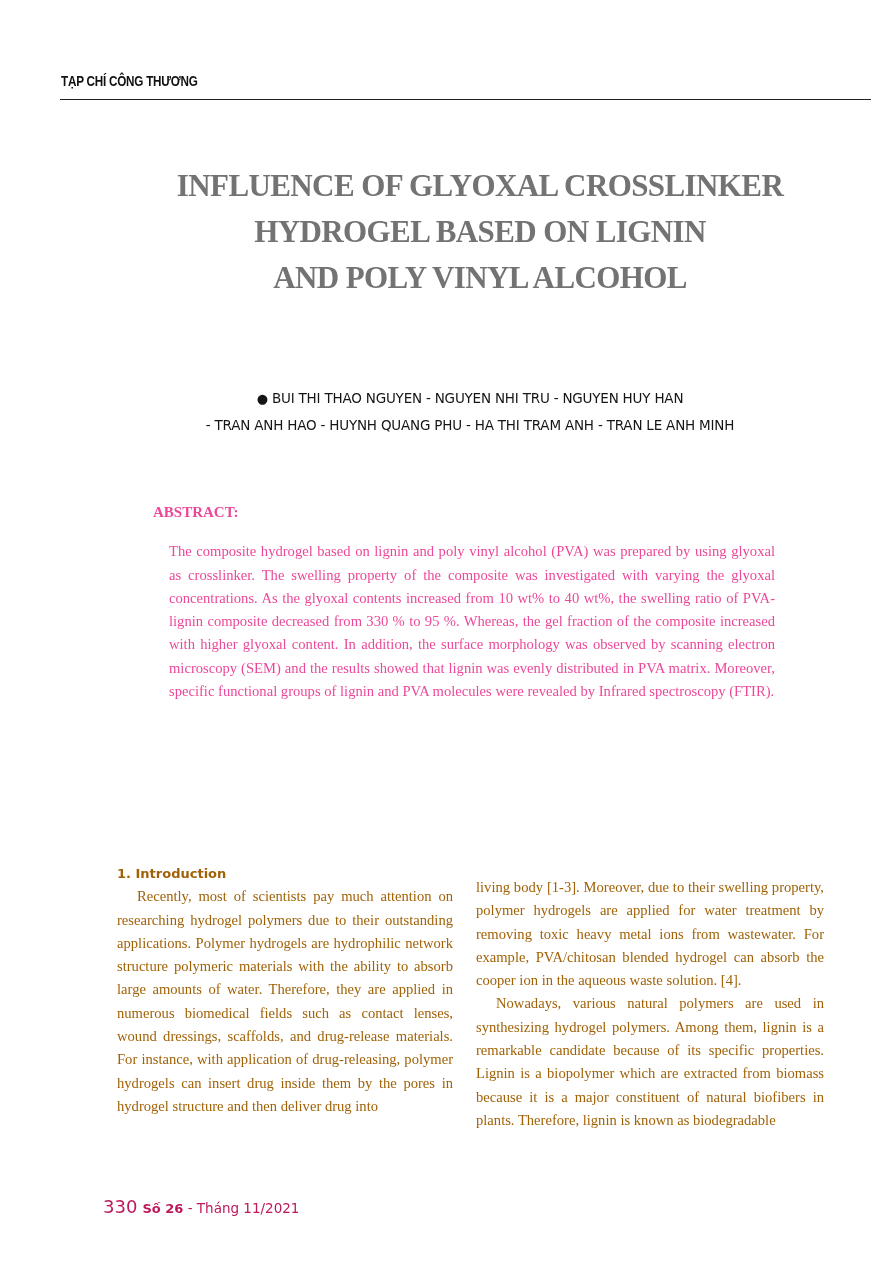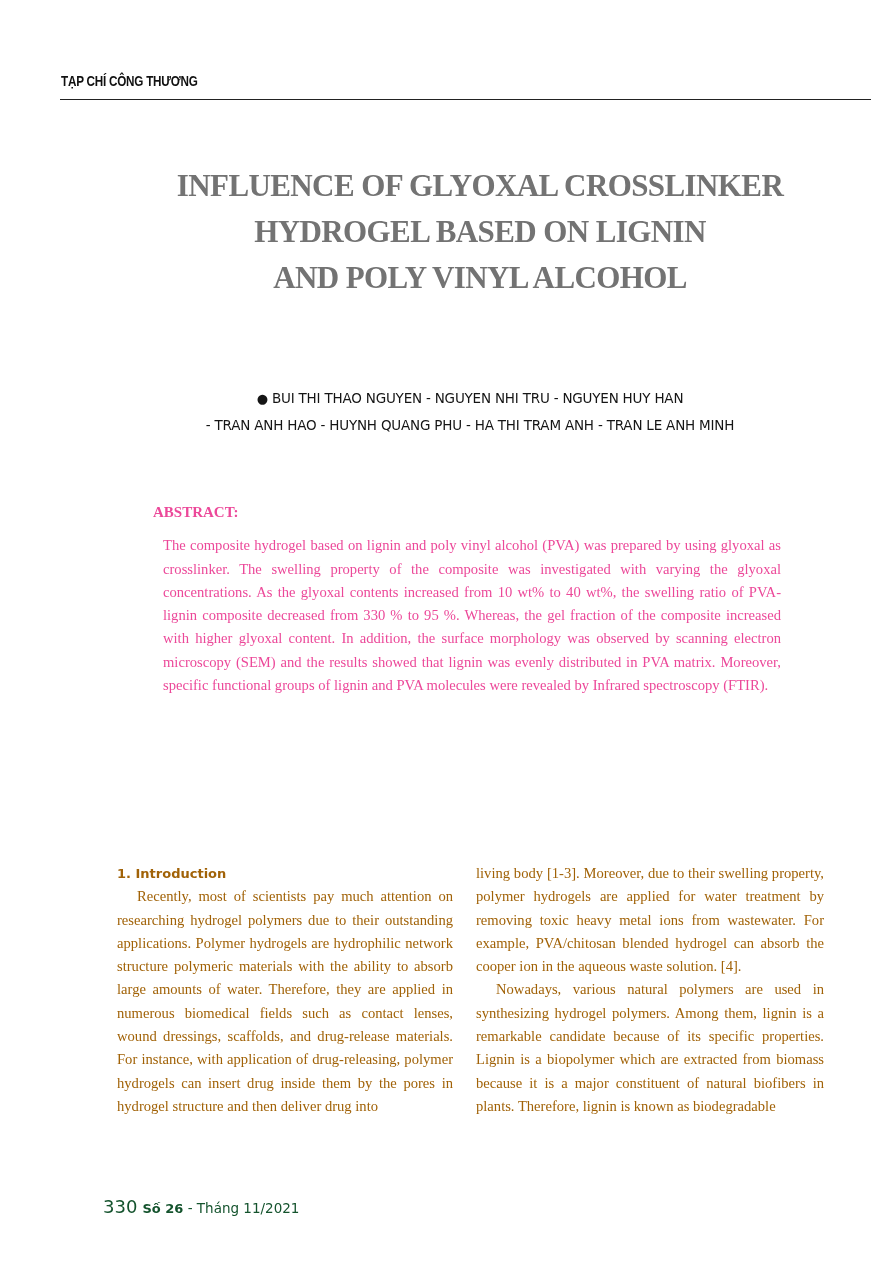--- a/index.html
+++ b/index.html
@@ -25,38 +25,38 @@
       font-family: "DejaVu Sans", sans-serif; font-size: 13.5px; line-height: 26px;
       text-align: center; color: #151515; letter-spacing: -0.2px;
     }
     .authors .bullet { font-size: 13px; }
     .abstract {
       position: absolute; left: 153px; width: 638px; top: 501px;
       font-family: "Liberation Serif", serif; font-size: 14.6px; line-height: 23.3px;
       text-align: justify; color: #ec4899;
     }
     .abstract .heading { font-weight: bold; font-size: 15px; margin: 0 0 1px 0; }
-    .abstract p { margin: 10px; text-indent: 0; }
+    .abstract p { margin: 16px; text-indent: 0; }
     .abstract .kw-label { font-weight: bold; }
     .col {
       position: absolute; top: 862px; width: 336px;
       font-family: "Liberation Serif", serif; font-size: 14.6px; line-height: 23.3px;
       text-align: justify; color: #a16207;
     }
     .col.left { left: 117px; }
     .col.right { left: 476px; width: 348px; }
     .col p { margin: 0; text-indent: 20px; }
-    .col p.noindent { text-indent: 0; }
+    .col p.noindent { text-indent: 0; margin-top: 14px; }
     .section-heading {
       font-family: "DejaVu Sans", sans-serif; font-weight: bold; font-size: 13px; line-height: 23.3px;
       margin: 0;
     }
     .footer {
       position: absolute; left: 103px; top: 1196px;
-      font-family: "DejaVu Sans", sans-serif; color: #14532d;
+      font-family: "DejaVu Sans", sans-serif; color: #be185d;
     }
     .footer .page-num { font-size: 18px; }
     .footer .issue { font-size: 13px; font-weight: bold; }
     .footer .date { font-size: 13.5px; }
   </style>
 </head>
 <body>
 
 <div>
   <div class="header-title">TẠP CHÍ CÔNG THƯƠNG</div>

